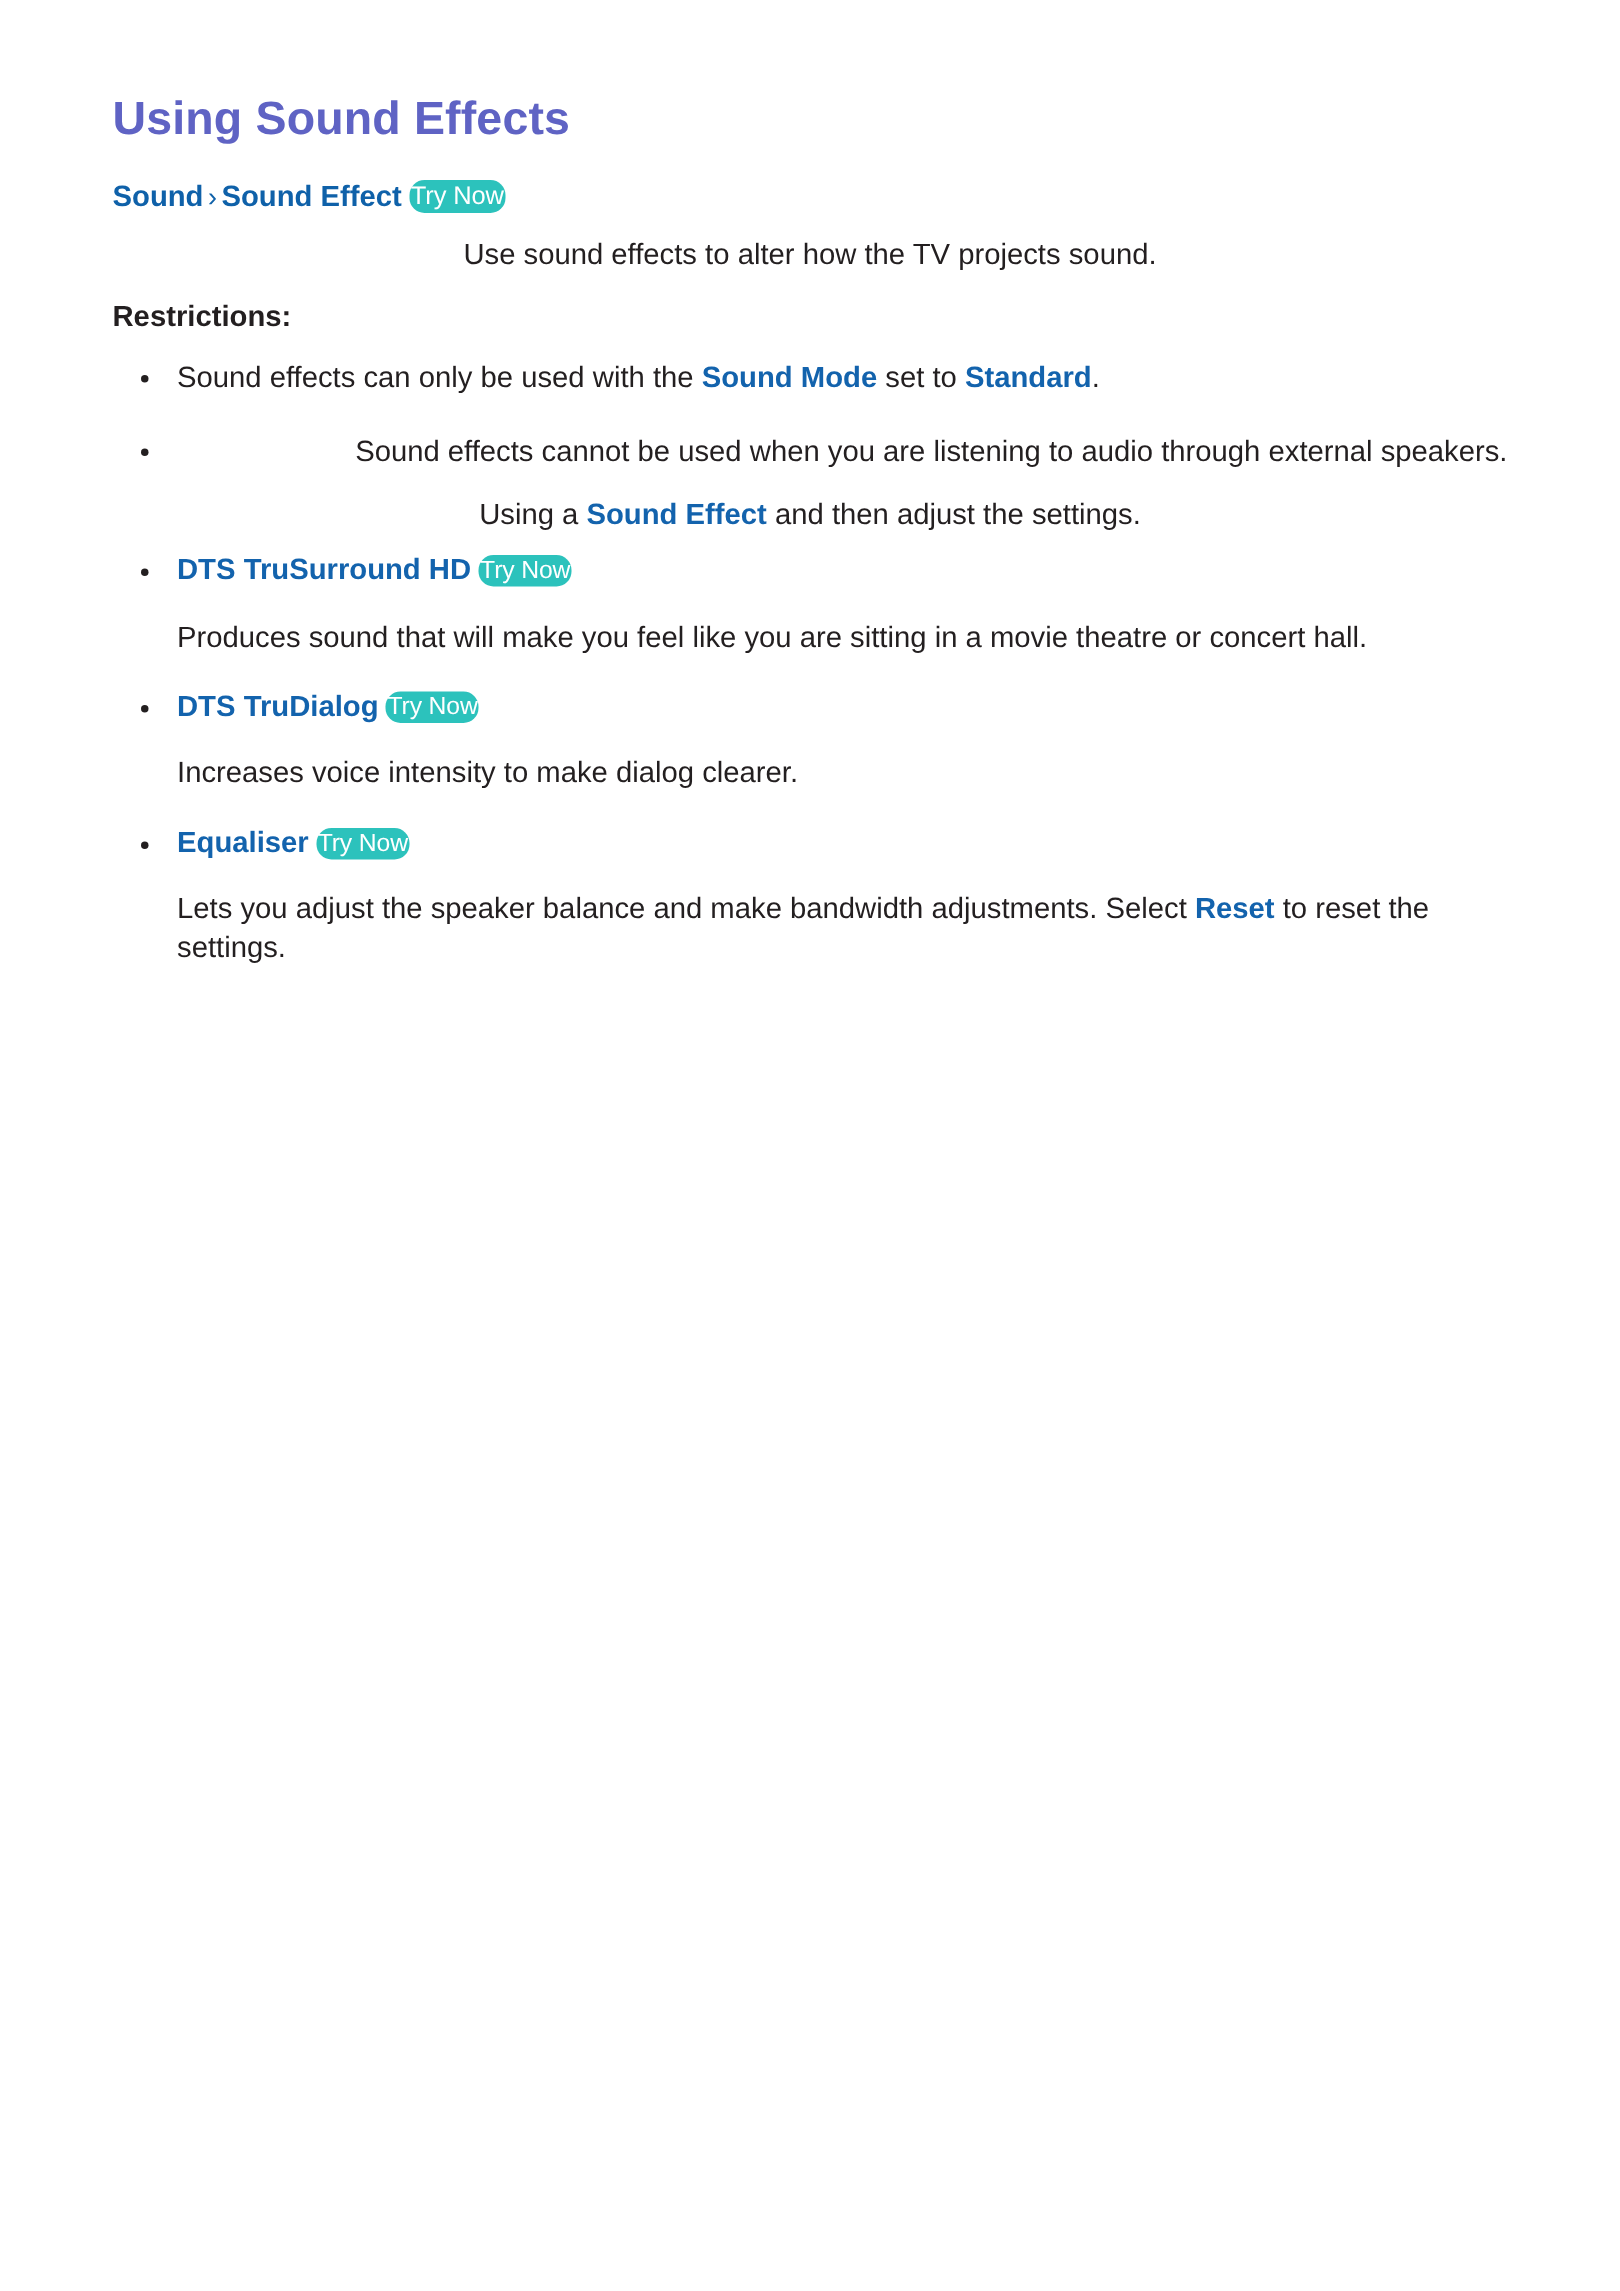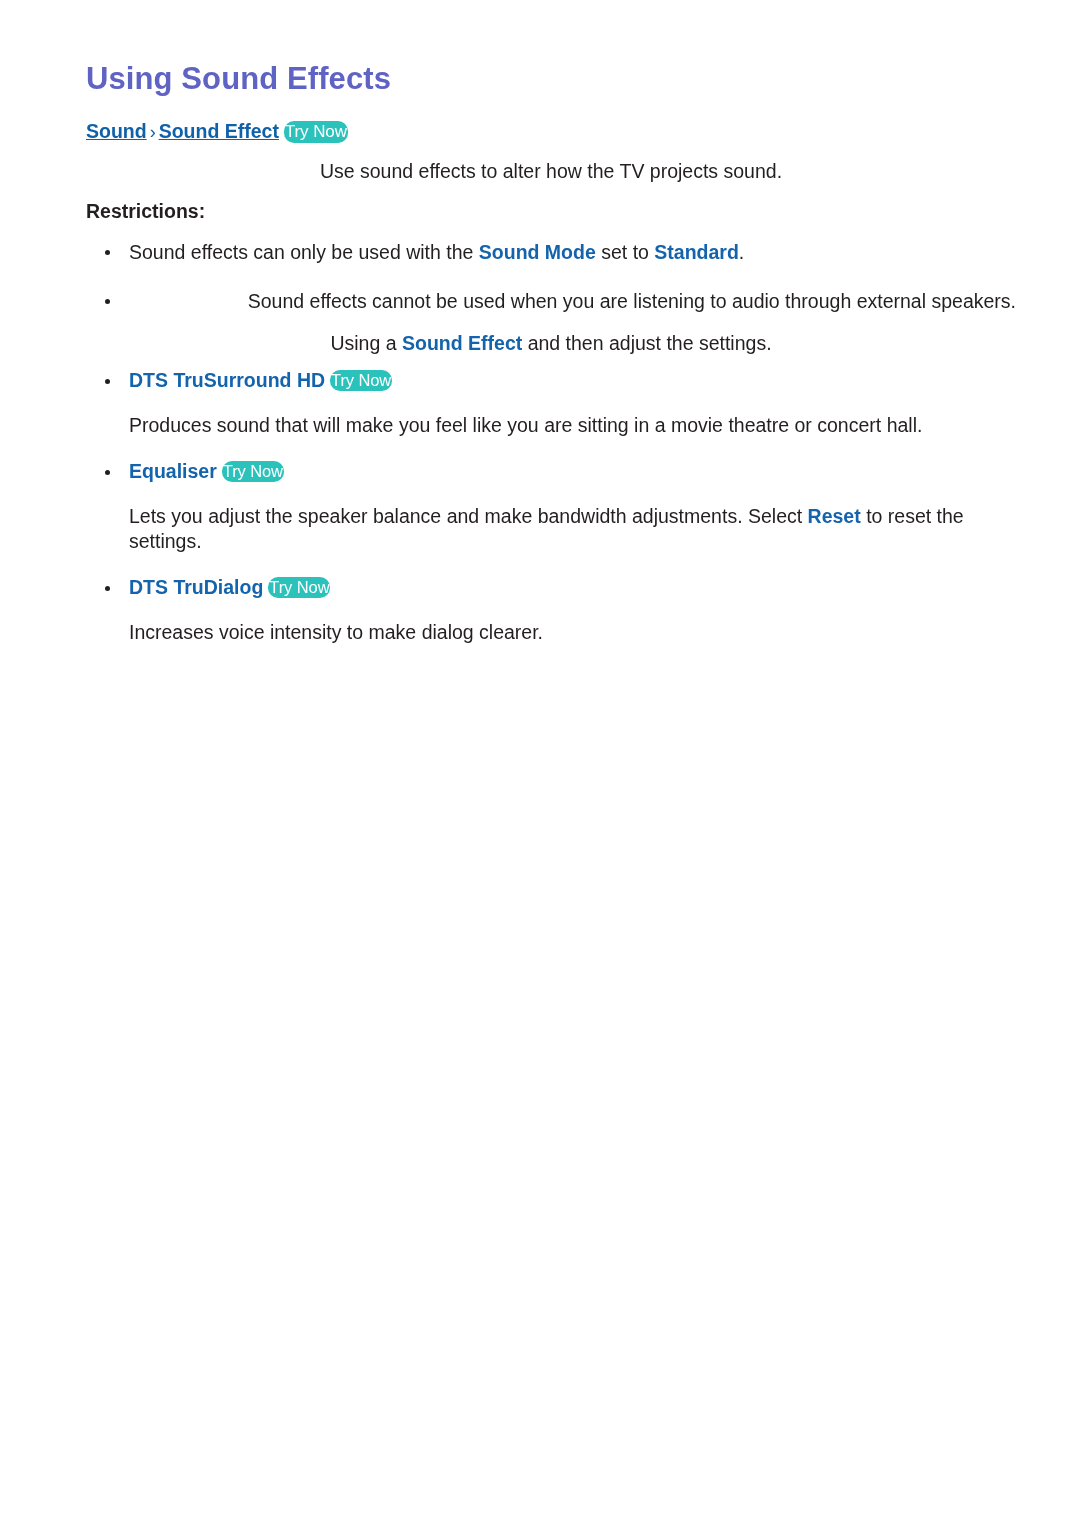--- a/index.html
+++ b/index.html
@@ -20,21 +20,21 @@
     position: relative;
     width: 1080px;
     height: 1527px;
     background: #ffffff;
     box-sizing: border-box;
     padding: 0;
   }
 
   .content {
     position: absolute;
-    left: 86px;
+    left: 75px;
     top: 62px;
     width: 930px;
   }
 
   
   .page-title {
     font-size: 31px;
     font-weight: bold;
     color: #5f63c4;
     letter-spacing: 0.1px;
@@ -44,21 +44,21 @@
 
   
   .breadcrumb {
     font-size: 19.5px;
     font-weight: bold;
     color: #0f61a9;
     line-height: 1.25;
     margin: 0 0 15px 0;
     white-space: nowrap;
   }
-  .breadcrumb .crumb { color: #0f61a9; text-decoration: underline; }
+  .breadcrumb .crumb { color: #0f61a9; }
   .breadcrumb .sep {
     color: #0f61a9;
     font-weight: normal;
     padding: 0 3px;
     font-size: 18px;
   }
 
   
   .trynow {
     display: inline-block;
@@ -188,25 +188,25 @@
     <p class="body tight" style="margin-top:18px;"><span>Using a </span><span class="lnk">Sound Effect</span><span> and then adjust the settings.</span></p>
 
     <ul class="options">
 
       <li>
         <div class="opt-title"><span>DTS TruSurround HD</span><span class="trynow small">Try Now</span></div>
         <div class="opt-desc">Produces sound that will make you feel like you are sitting in a movie theatre or concert hall.</div>
       </li>
 
       <li>
+        <div class="opt-title"><span>DTS TruDialog</span><span class="trynow small">Try Now</span></div>
+        <div class="opt-desc">Increases voice intensity to make dialog clearer.</div>
+      </li>
+
+      <li>
         <div class="opt-title"><span>Equaliser</span><span class="trynow small">Try Now</span></div>
         <div class="opt-desc"><span>Lets you adjust the speaker balance and make bandwidth adjustments. Select </span><span class="lnk">Reset</span><span> to reset the settings.</span></div>
       </li>
 
-      <li>
-        <div class="opt-title"><span>DTS TruDialog</span><span class="trynow small">Try Now</span></div>
-        <div class="opt-desc">Increases voice intensity to make dialog clearer.</div>
-      </li>
-
     </ul>
 
   </div>
 </div>
 
 </body></html>

